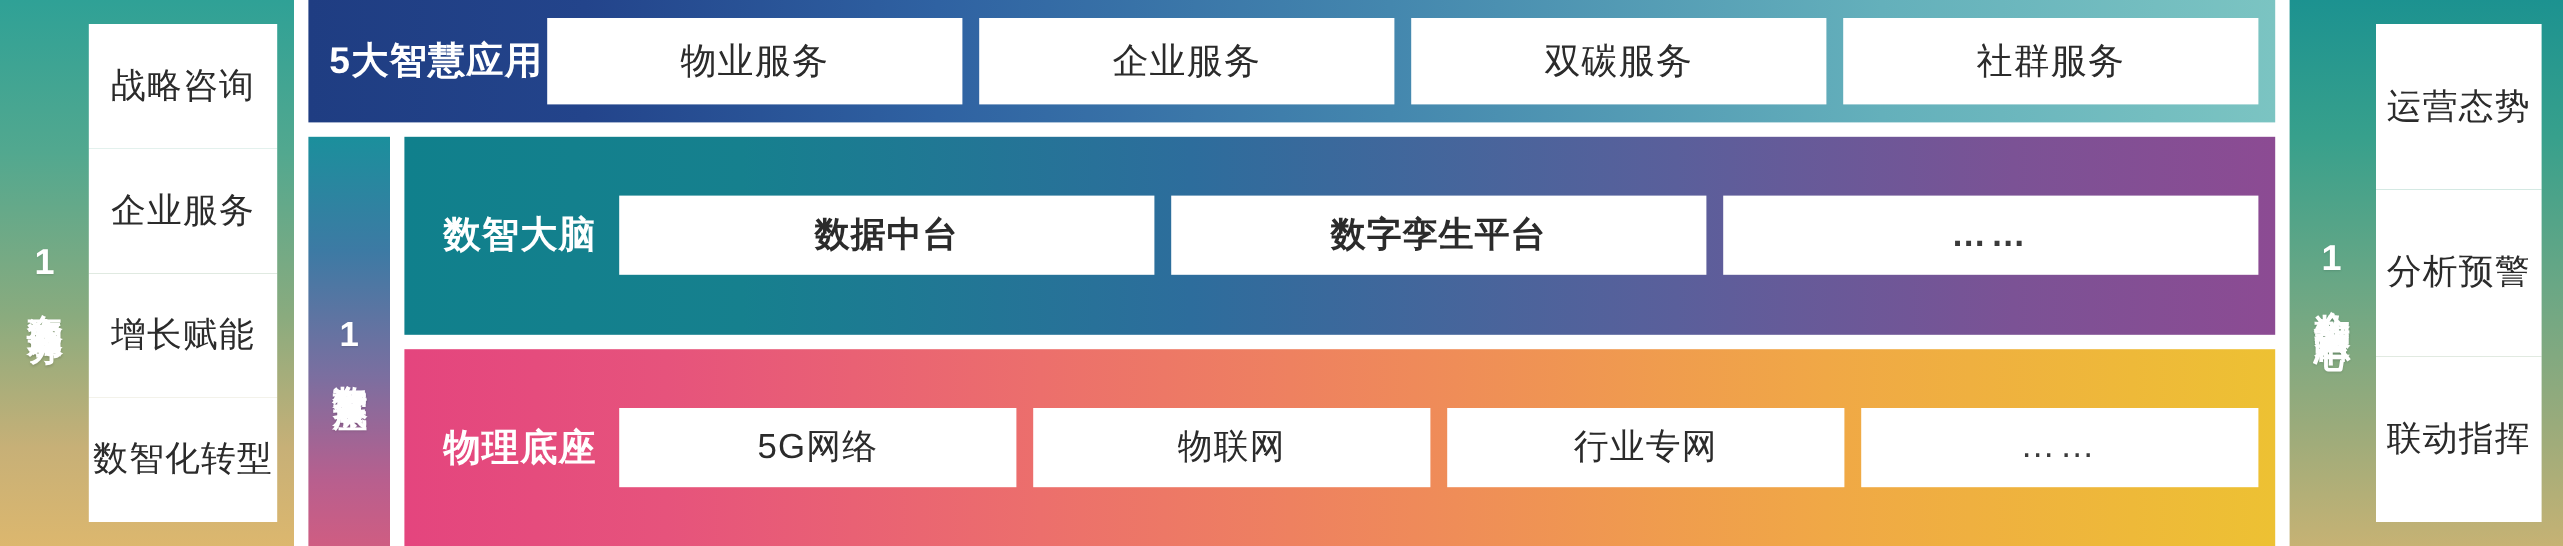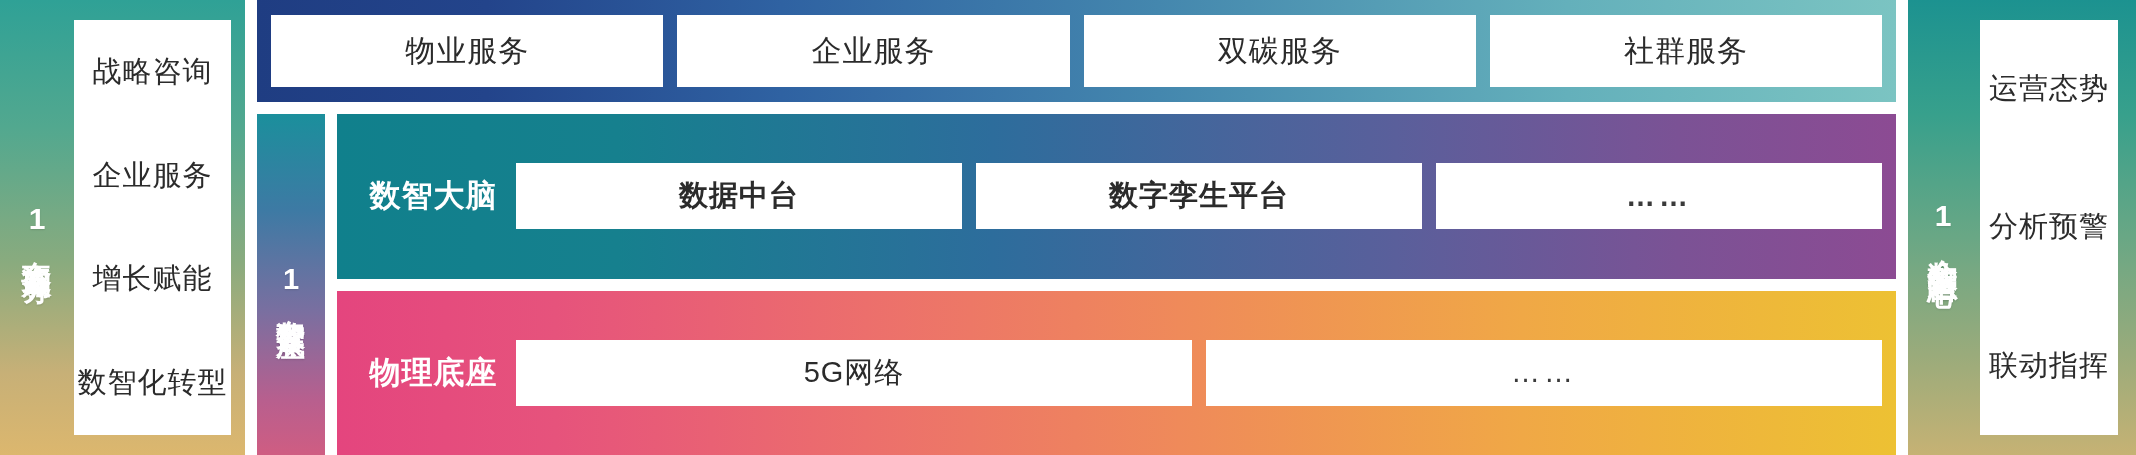--- a/index.html
+++ b/index.html
@@ -180,20 +180,21 @@
       <div class="card">战略咨询</div>
       <div class="card">企业服务</div>
       <div class="card">增长赋能</div>
       <div class="card">数智化转型</div>
     </div>
   </div>
 
   <div id="middle">
 
     <div class="band" id="band-apps">
+      <div class="band-title">5大智慧应用</div>
       <div class="band-cards">
         <div class="card">物业服务</div>
         <div class="card">企业服务</div>
         <div class="card">双碳服务</div>
         <div class="card">社群服务</div>
       </div>
     </div>
 
     <div id="lower">
 
@@ -207,20 +208,22 @@
             <div class="card">数据中台</div>
             <div class="card">数字孪生平台</div>
             <div class="card dots">……</div>
           </div>
         </div>
 
         <div class="band" id="band-phys">
           <div class="band-title">物理底座</div>
           <div class="band-cards">
             <div class="card">5G网络</div>
+            <div class="card">物联网</div>
+            <div class="card">行业专网</div>
             <div class="card dots">……</div>
           </div>
         </div>
 
       </div>
     </div>
   </div>
 
   <div class="side-panel side-panel-right">
     <div class="vlabel">1个数智运营中心</div>

